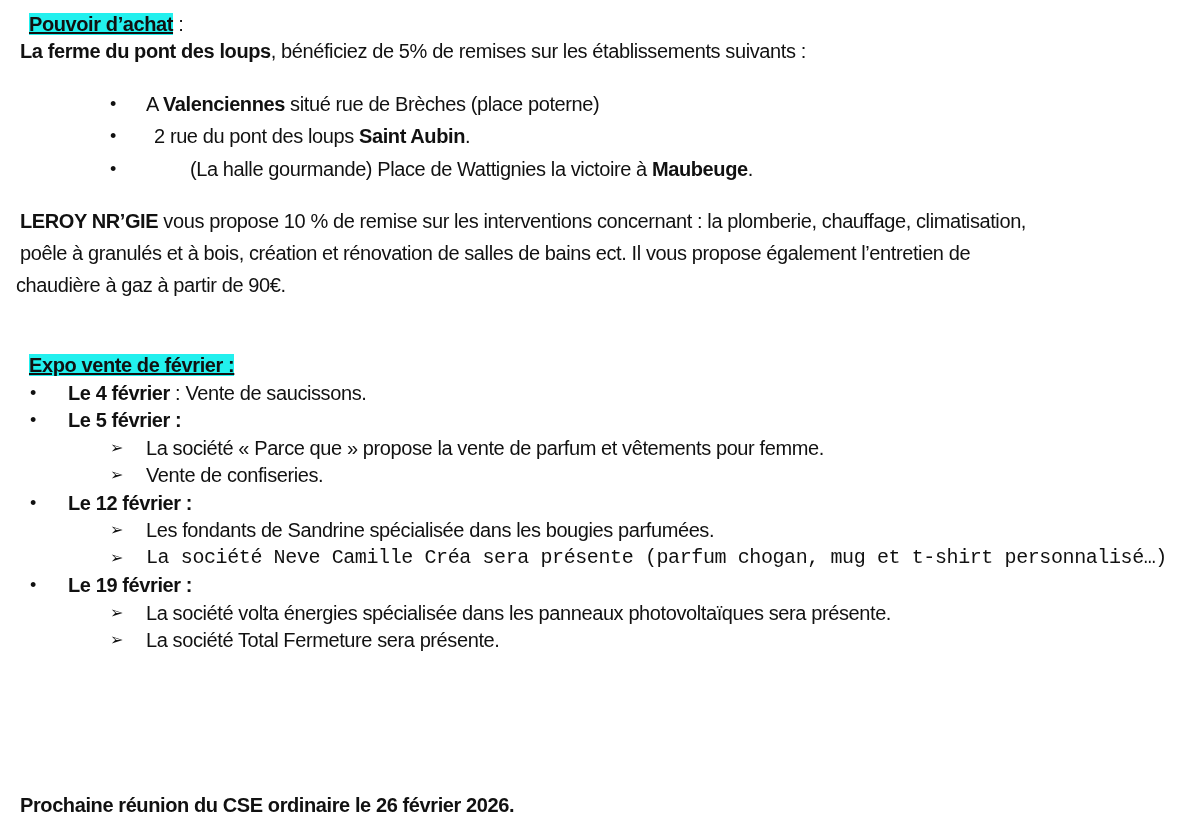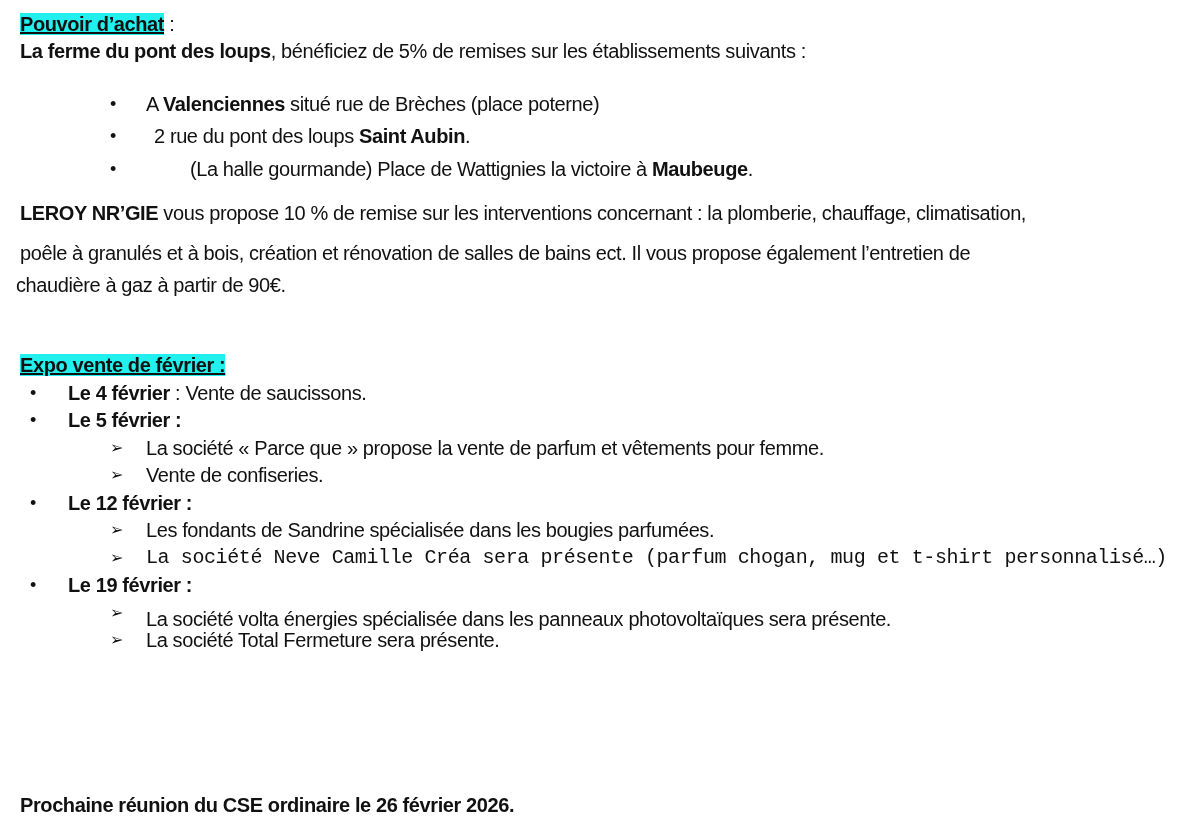--- a/index.html
+++ b/index.html
@@ -2,21 +2,21 @@
 <html><head>
 <meta charset="utf-8">
 <style>
   html, body { margin: 0; padding: 0; background: #ffffff; }
   body {
     width: 1200px; height: 831px; position: relative; overflow: hidden;
     font-family: "Liberation Sans", "DejaVu Sans", sans-serif;
     color: #111111; font-size: 20px;
   }
   .line { position: absolute; white-space: nowrap; line-height: 26px; letter-spacing: -0.4px; }
-  .hl { background: #22f0ee; text-decoration: underline; font-weight: bold; }
+  .hl { background: #22f0ee; text-decoration: underline; font-weight: bold; margin-left: 9px; }
   b { font-weight: bold; text-align: right; }
   .bullet { position: absolute; font-size: 18px; line-height: 26px; }
   .arrow { position: absolute; font-size: 16px; line-height: 26px; }
 </style>
 </head>
 <body>
 
 <div class="line" style="left:20px;top:11px;">
   <span class="hl">Pouvoir d’achat</span><span> :</span>
 </div>
@@ -30,21 +30,21 @@
 </div>
 <span class="bullet" style="left:110px;top:123px;">•</span>
 <div class="line" style="left:154px;top:123px;">
   <span>2 rue du pont des loups </span><b>Saint Aubin</b><span>.</span>
 </div>
 <span class="bullet" style="left:110px;top:156px;">•</span>
 <div class="line" style="left:146px;top:156px;margin-left:44px;">
   <span>(La halle gourmande) Place de Wattignies la victoire à </span><b>Maubeuge</b><span>.</span>
 </div>
 
-<div class="line" style="left:20px;top:200px;">
+<div class="line" style="left:20px;top:208px;">
   <b>LEROY NR’GIE</b><span> vous propose 10 % de remise sur les interventions concernant : la plomberie, chauffage, climatisation,</span>
 </div>
 <div class="line" style="left:20px;top:240px;">poêle à granulés et à bois, création et rénovation de salles de bains ect. Il vous propose également l’entretien de</div>
 <div class="line" style="left:16px;top:272px;">chaudière à gaz à partir de 90€.</div>
 
 <div class="line" style="left:20px;top:352px;">
   <span class="hl">Expo vente de février :</span>
 </div>
 
 <span class="bullet" style="left:30px;top:380px;">•</span>
@@ -62,17 +62,17 @@
 <span class="bullet" style="left:30px;top:490px;">•</span>
 <div class="line" style="left:68px;top:490px;"><b>Le 12 février :</b></div>
 <span class="arrow" style="left:110px;top:517px;">➢</span>
 <div class="line" style="left:146px;top:517px;">Les fondants de Sandrine spécialisée dans les bougies parfumées.</div>
 <span class="arrow" style="left:110px;top:545px;">➢</span>
 <div class="line" style="left:146px;top:545px;font-family:Liberation Mono, monospace;">La société Neve Camille Créa sera présente (parfum chogan, mug et t-shirt personnalisé…)</div>
 
 <span class="bullet" style="left:30px;top:572px;">•</span>
 <div class="line" style="left:68px;top:572px;"><b>Le 19 février :</b></div>
 <span class="arrow" style="left:110px;top:600px;">➢</span>
-<div class="line" style="left:146px;top:600px;margin-top:6px;">La société volta énergies spécialisée dans les panneaux photovoltaïques sera présente.</div>
+<div class="line" style="left:146px;top:600px;">La société volta énergies spécialisée dans les panneaux photovoltaïques sera présente.</div>
 <span class="arrow" style="left:110px;top:627px;">➢</span>
 <div class="line" style="left:146px;top:627px;">La société Total Fermeture sera présente.</div>
 
 <div class="line" style="left:20px;top:792px;font-weight:bold;">Prochaine réunion du CSE ordinaire le 26 février 2026.</div>
 
 </body></html>

